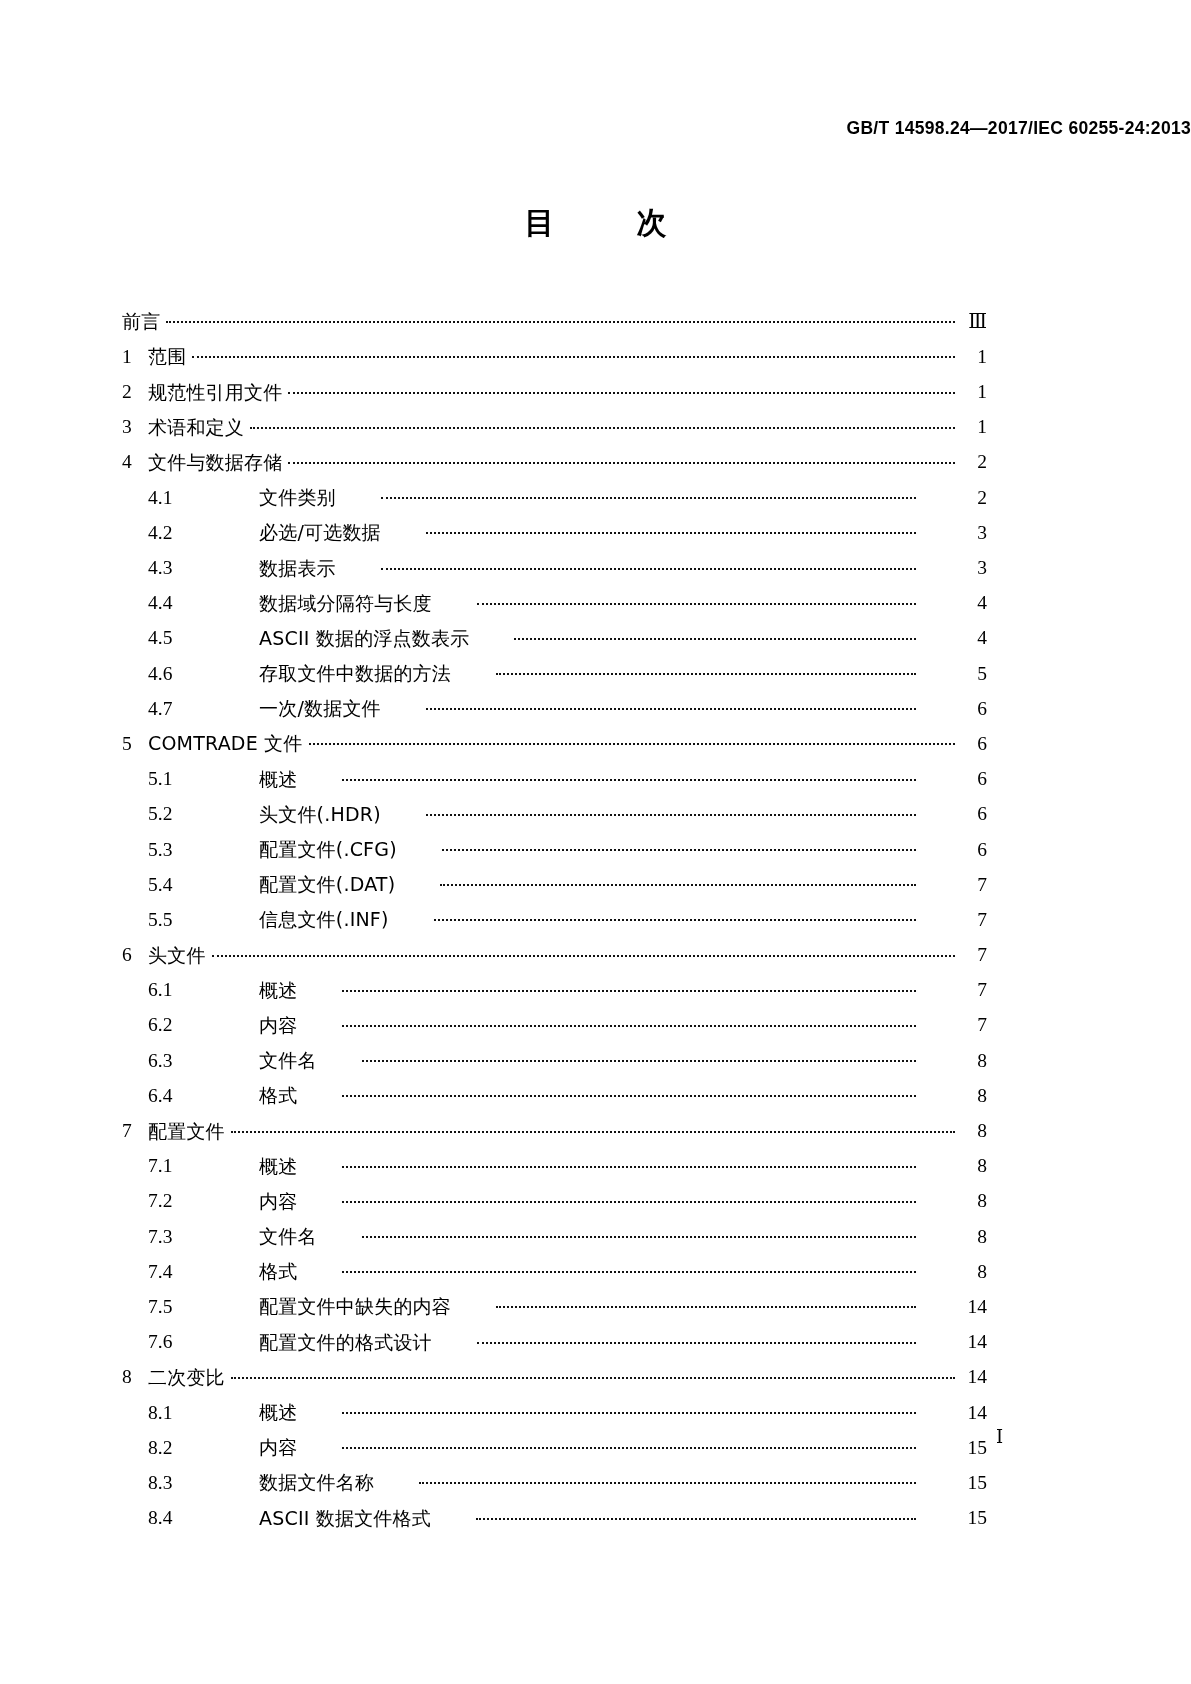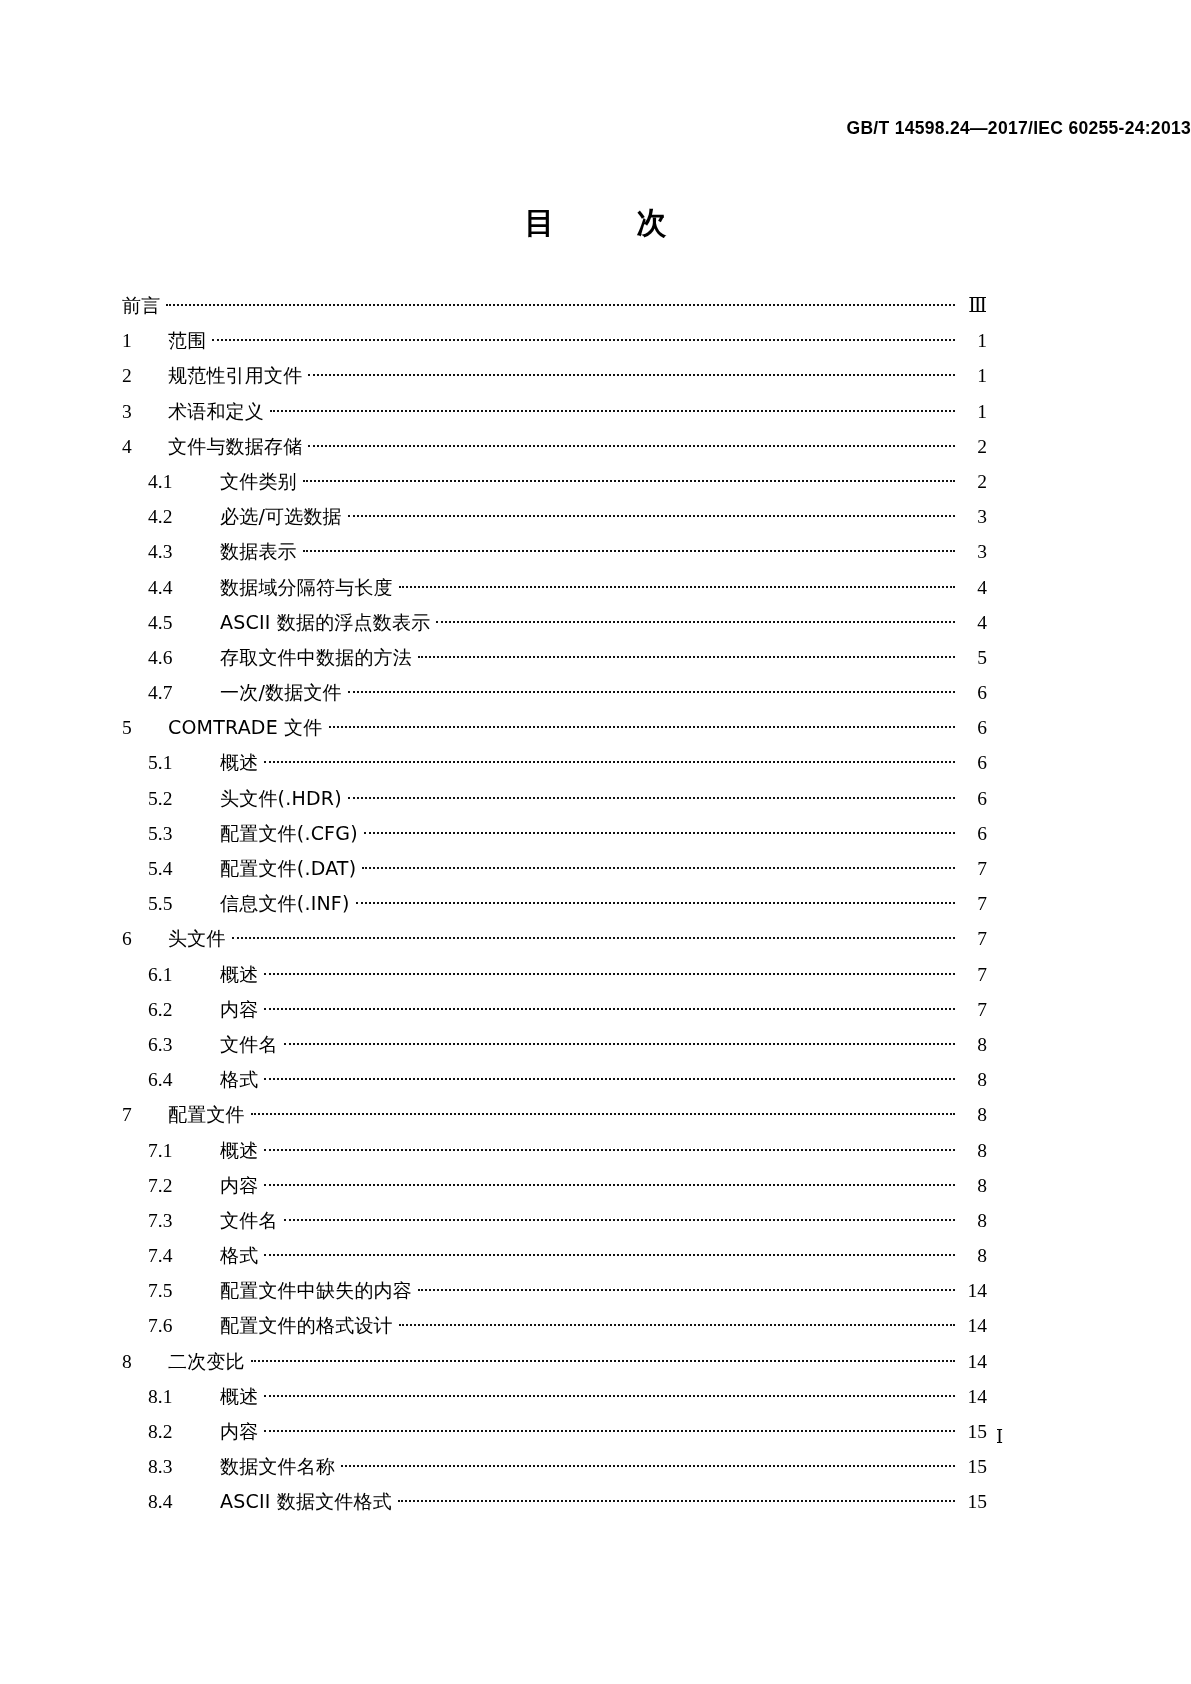--- a/index.html
+++ b/index.html
@@ -54,20 +54,21 @@
 
   
   .toc {
     position: absolute;
     top: 296px;
     left: 122px;
     width: 865px;
   }
   .toc-row {
     display: flex;
+    align-items: flex-end;
     font-size: 19px;
     line-height: 1.0;
     height: 35.2px;
     white-space: nowrap;
   }
   .toc-row .num {
     flex: 0 0 auto;
     font-family: "Liberation Serif", "DejaVu Serif", serif;
     font-size: 19.5px;
   }
@@ -95,22 +96,22 @@
   .toc-row .pg {
     flex: 0 0 auto;
     min-width: 26px;
     text-align: right;
     font-family: "Liberation Serif", "DejaVu Serif", serif;
     font-size: 19.5px;
   }
 
   
   .lvl0 .num { width: 26px; }
-  .lvl0 .label { margin-left: 20px; }
-  .lvl1 { padding-left: 26px; }
+  .lvl0 .label { margin-left: 0; }
+  .lvl1 { padding-left: 26px; gap: 39px; }
   .lvl1 .num { width: 45px; }
   .lvl1 .label { margin-left: 27px; }
   .front .num { width: 0; }
   .front .label { margin-left: 0; }
 
   
   .folio {
     position: absolute;
     top: 1426px;
     left: 0;

